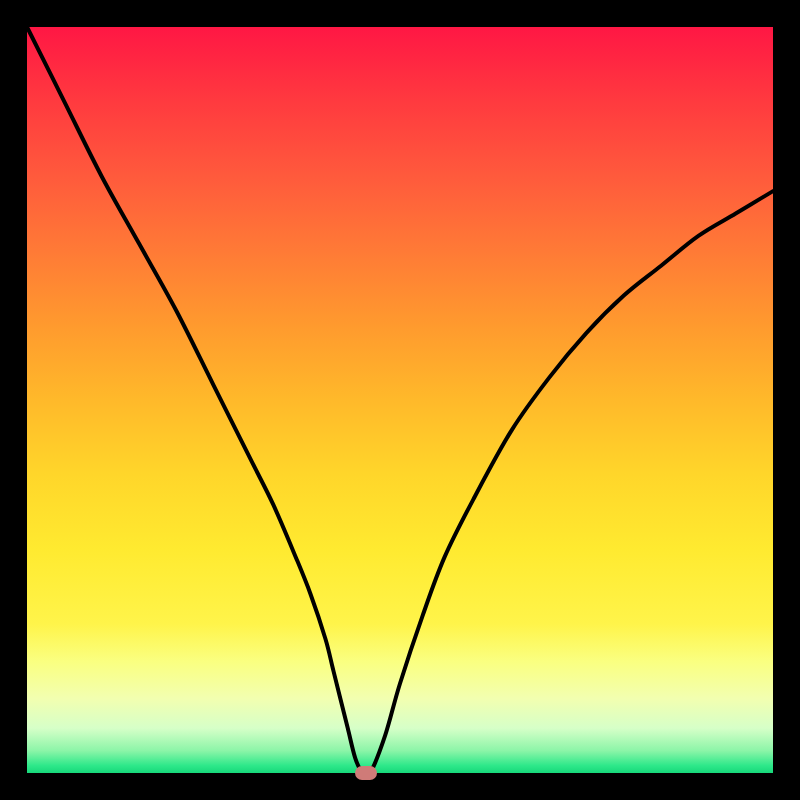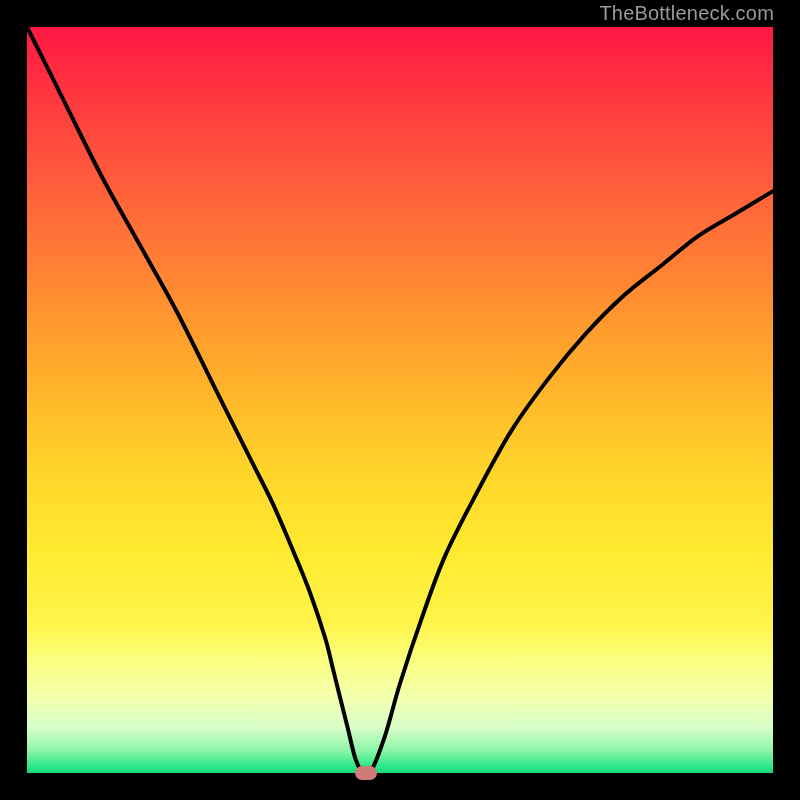--- a/index.html
+++ b/index.html
@@ -65,21 +65,20 @@
     height: 14px;
     border-radius: 7px;
     transform: translate(-50%, -50%);
   }
 </style>
 </head>
 <body>
 
 <div class="stage">
 
-  <div class="watermark">TheBottleneck.com</div>
 
   <div class="plot">
 
     <svg viewBox="0 0 746 746" preserveAspectRatio="none">
       <path id="curve-path" fill="none" stroke-width="4" stroke-linejoin="round" stroke-linecap="round" stroke="#000000" d="M0,0 C6.216666666666668,12.433333333333337 24.866666666666667,49.73333333333336 37.300000000000004,74.60000000000002 C49.73333333333334,99.46666666666668 62.16666666666668,125.5766666666666 74.60000000000001,149.19999999999993 C87.03333333333335,172.82333333333327 99.46666666666665,193.96 111.89999999999999,216.34000000000003 C124.33333333333333,238.72000000000006 136.76666666666668,259.8566666666667 149.20000000000002,283.48 C161.63333333333335,307.10333333333335 174.06666666666666,333.2133333333333 186.5,358.08 C198.93333333333334,382.94666666666666 213.85333333333332,412.7866666666667 223.79999999999998,432.68 C233.74666666666664,452.5733333333333 238.72,461.27666666666664 246.18,477.44 C253.64000000000001,493.60333333333335 262.34333333333336,514.7400000000001 268.56,529.6600000000001 C274.77666666666664,544.58 278.50666666666666,553.2833333333334 283.48,566.96 C288.4533333333334,580.6366666666667 294.6700000000001,599.2866666666667 298.40000000000003,611.72 C302.13,624.1533333333333 303.3733333333333,631.6133333333332 305.85999999999996,641.56 C308.34666666666664,651.5066666666667 310.8333333333333,661.4533333333333 313.32,671.4 C315.8066666666667,681.3466666666667 318.2933333333333,691.2933333333333 320.78,701.24 C323.26666666666665,711.1866666666667 325.75333333333333,723.62 328.24,731.08 C330.7266666666667,738.5400000000001 333.2133333333333,743.5133333333333 335.7,746 C338.18666666666667,748.4866666666667 339.43,752.2166666666667 343.16,746 C346.89000000000004,739.7833333333333 353.1066666666667,723.62 358.08,708.7 C363.0533333333333,693.7800000000001 366.7833333333333,676.3733333333333 373,656.48 C379.2166666666667,636.5866666666667 387.91999999999996,610.4766666666667 395.38,589.34 C402.84000000000003,568.2033333333334 409.05666666666673,549.5533333333334 417.76000000000005,529.6600000000001 C426.46333333333337,509.76666666666677 436.40999999999997,491.1166666666667 447.59999999999997,469.98 C458.78999999999996,448.84333333333336 472.4666666666667,422.7333333333333 484.90000000000003,402.84 C497.33333333333337,382.94666666666666 509.7666666666666,366.7833333333333 522.1999999999999,350.62 C534.6333333333332,334.4566666666667 547.0666666666666,319.5366666666667 559.5,305.86 C571.9333333333334,292.18333333333334 584.3666666666668,279.75 596.8000000000001,268.56 C609.2333333333333,257.37 621.6666666666667,248.66666666666663 634.1,238.71999999999997 C646.5333333333333,228.7733333333333 658.9666666666667,217.58333333333331 671.4,208.88 C683.8333333333333,200.17666666666668 696.2666666666667,193.96 708.6999999999999,186.5 C721.1333333333332,179.04 739.7833333333333,167.85 746,164.12"></path>
     </svg>
 
     <div id="marker" class="marker" style="left:339.43px;top:746px;background:#cf7b78;"></div>
 
   </div>

